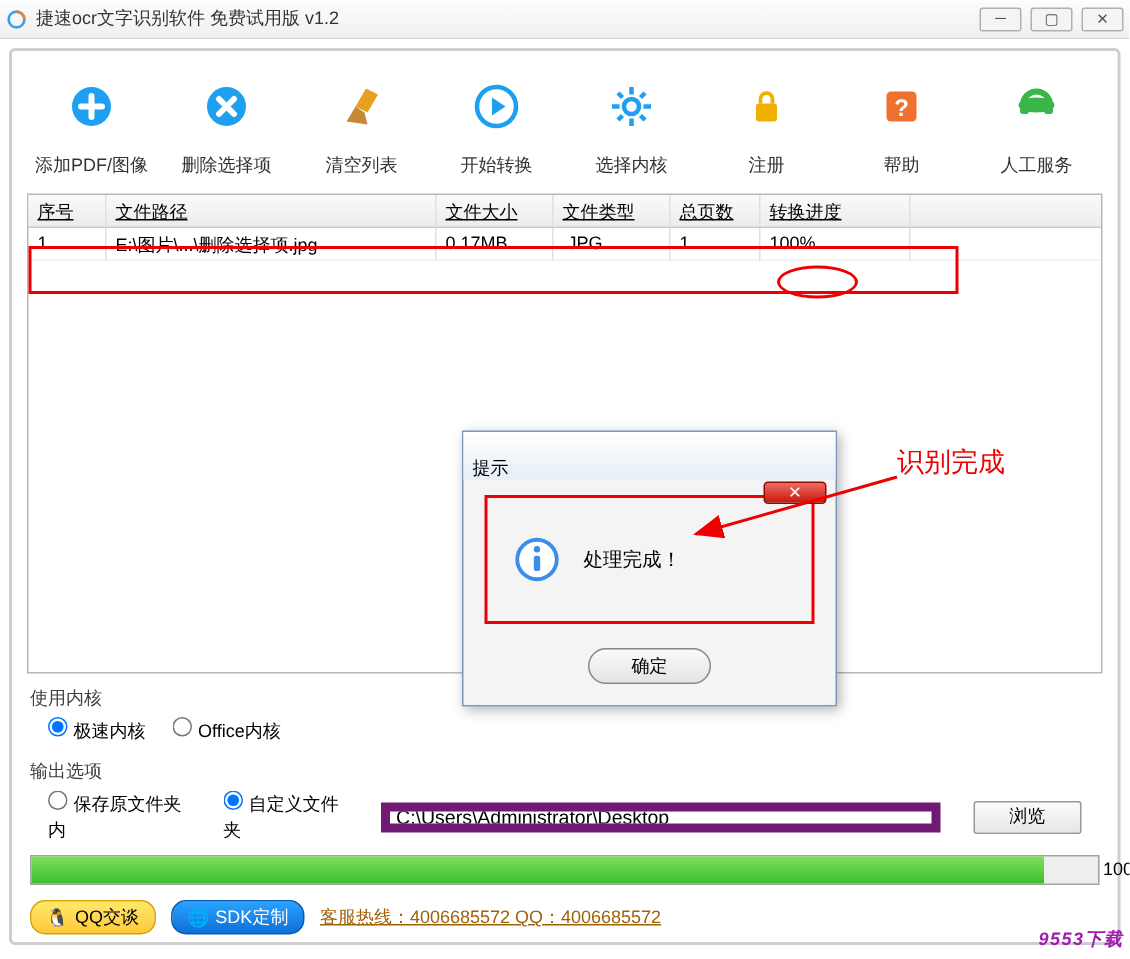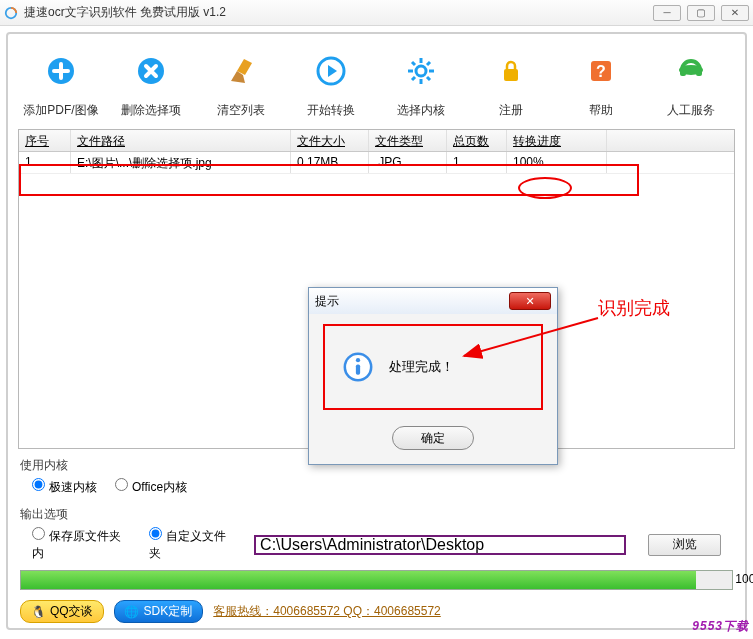--- a/index.html
+++ b/index.html
@@ -27,34 +27,34 @@
 .col-type { width: 78px; }
 .col-pages { width: 60px; }
 .col-prog { width: 100px; }
 .filetable .trow { height: 22px; border-bottom: 1px solid #eee; }
 .row-hl { position: absolute; border: 2px solid #e00; }
 
 .section-label { font-size: 12px; color: #404040; margin: 8px 12px 2px; }
 .radiorow { display: flex; align-items: center; gap: 18px; font-size: 12px; padding: 2px 24px; }
 .radiorow input { margin-right: 4px; }
 
-.outpath { width: 380px; height: 20px; font-size: 16px; padding: 1px 4px; border: 2px solid #701a75; background: #fff; }
+.outpath { width: 380px; height: 20px; font-size: 13px; padding: 1px 4px; border: 6px solid #701a75; background: #fff; }
 .browse { width: 74px; height: 22px; font-size: 12px; background: linear-gradient(#fafafa,#e6e6e6); border: 1px solid #999; border-radius: 2px; }
 
 .progressbar { margin: 6px 12px; height: 20px; border: 1px solid #9a9; background: #eee; position: relative; }
 .progressbar .fill { background: linear-gradient(#7fe05a,#3bbf2f); height: 100%; width: 95%; }
 .progressbar .pct { position: absolute; right: -34px; top: 1px; font-size: 12px; }
 
 .bottombar { display: flex; align-items: center; gap: 10px; padding: 4px 12px; font-size: 12px; }
 .qqbtn { background: linear-gradient(#ffe96b,#ffc83a); border: 1px solid #d8a200; border-radius: 10px; padding: 2px 10px; font-size: 12px; display: flex; align-items: center; gap: 4px; }
 .sdkbtn { background: linear-gradient(#2aa3ff,#0e6fd8); color: #fff; border: 1px solid #0a5bb0; border-radius: 10px; padding: 2px 10px; font-size: 12px; display: flex; align-items: center; gap: 4px; }
 .hotline { color: #a16207; text-decoration: underline; }
 
 .dialog { position: absolute; left: 300px; top: 253px; width: 250px; background: #f4f4f4; border: 1px solid #7a98b8; box-shadow: 2px 2px 8px rgba(0,0,0,.3); }
-.dlg-title { height: 26px; background: linear-gradient(#fff,#e6eef8); display: flex; align-items: center; padding: 0 6px; font-size: 12px; }
+.dlg-title { height: 26px; background: linear-gradient(#fff,#e6eef8); display: flex; align-items: flex-start; padding: 16px 6px; font-size: 12px; flex-direction: column; }
 .dlg-close { margin-left: auto; width: 42px; height: 18px; background: linear-gradient(#ef6b60,#c8170c); border: 1px solid #8a0e06; border-radius: 3px; color: #fff; font-size: 11px; display: flex; align-items: center; justify-content: center; }
 .dlg-body { padding: 24px 16px; display: flex; align-items: center; gap: 14px; border: 2px solid #e00; margin: 10px 14px; }
 .info-icon { width: 34px; height: 34px; }
 .dlg-foot { text-align: center; padding: 6px 0 14px; }
 .dlg-ok { width: 82px; height: 24px; font-size: 12px; background: linear-gradient(#fafafa,#e4e4e4); border: 1px solid #888; border-radius: 12px; }
 
 .annot { position: absolute; color: #e00; font-size: 18px; }
 .arrow { position: absolute; }
 
 .watermark { position: absolute; right: 4px; bottom: 4px; font-size: 12px; font-style: italic; color: #a21caf; font-weight: bold; letter-spacing: 1px; }

